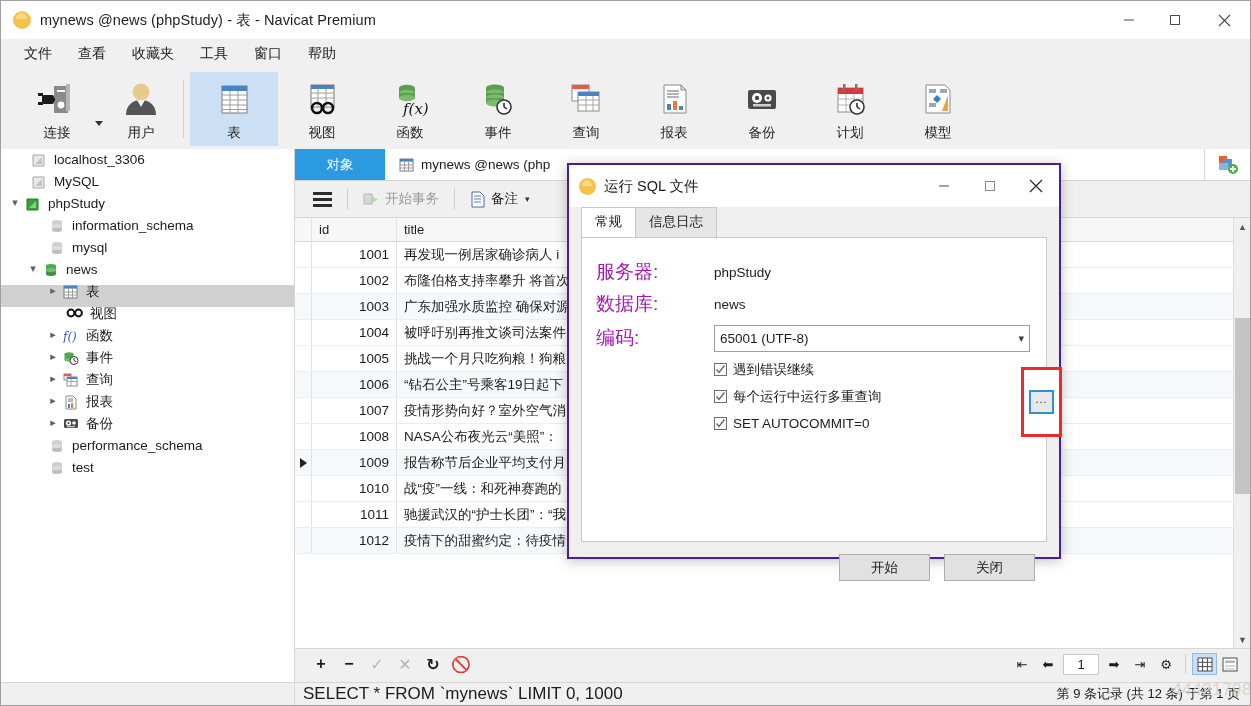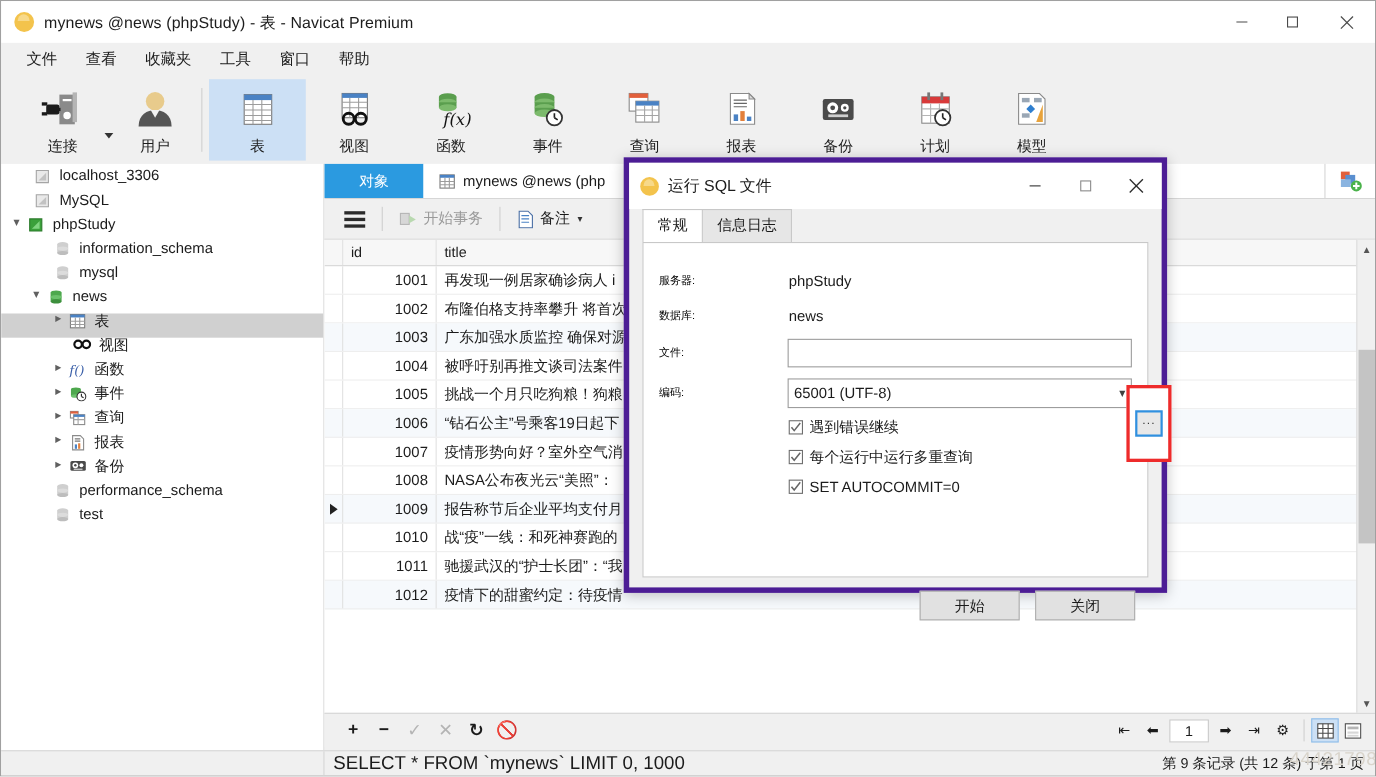--- a/index.html
+++ b/index.html
@@ -182,22 +182,22 @@
   .sb-left { width: 294px; height: 100%; border-right: 1px solid #d6d6d6; }
   .sb-sql { padding-left: 8px; font-size: 17px; color: #1b1b1b; flex: 0 0 auto; width: 548px; }
   .sb-right { margin-left: auto; padding-right: 10px; font-size: 13px; position: relative; }
   .watermark {
     position: absolute; right: -2px; top: -5px; font-size: 17px; color: #d9d4cb;
     white-space: nowrap; pointer-events: none; letter-spacing: .5px;
   }
 
   
   .dialog {
-    position: absolute; left: 566px; top: 142px; width: 494px; height: 396px;
-    background: #f0f0f0; border: 5px solid #4c1d95;
+    position: absolute; left: 566px; top: 162px; width: 494px; height: 396px;
+    background: #f0f0f0; border: 2px solid #4c1d95;
     box-shadow: 0 2px 12px rgba(0,0,0,.25);
   }
   .dlg-title { height: 42px; background: #ffffff; display: flex; align-items: center; }
   .dlg-logo { width: 17px; height: 17px; margin-left: 10px; margin-right: 8px;
               border-radius: 50%; background: #f3c34c; position: relative; }
   .dlg-logo::after { content: ""; position: absolute; left: 3px; top: 2px;
                      width: 10px; height: 6px; border-radius: 50% 50% 0 0/100% 100% 0 0;
                      background: #f7d98a; }
   .dlg-ttxt { font-size: 14.5px; }
   .dlg-wbtns { margin-left: auto; display: flex; }
@@ -208,21 +208,21 @@
   .dtab {
     padding: 5px 13px 6px 13px; font-size: 13.5px; border: 1px solid #c8c8c8;
     border-bottom: none; background: #e6e6e6; color: #1b1b1b; margin-right: -1px;
   }
   .dtab.active { background: #ffffff; position: relative; z-index: 2; }
   .dlg-panel {
     background: #ffffff; border: 1px solid #c8c8c8; height: 305px;
     padding: 18px 14px 0 14px; position: relative;
   }
   .frm-row { display: flex; align-items: center; min-height: 32px; }
-  .frm-lbl { width: 118px; font-size: 10px; color: #000000; }
+  .frm-lbl { width: 118px; font-size: 19px; color: #a21caf; }
   .frm-val { font-size: 13.5px; color: #1b1b1b; }
   .frm-input {
     width: 316px; height: 26px; background: #ffffff; border: 1px solid #9d9d9d;
     font-size: 13.5px; padding: 0 5px; display: flex; align-items: center;
   }
   .frm-select {
     width: 316px; height: 27px; background: #ffffff; border: 1px solid #9d9d9d;
     font-size: 13.5px; padding: 0 5px; display: flex; align-items: center;
   }
   .frm-select .caret { margin-left: auto; color: #404040; font-size: 11px; }
@@ -876,24 +876,20 @@
       <div class="dlg-panel">
         <div class="frm-row">
           <div class="frm-lbl">服务器:</div>
           <div class="frm-val">phpStudy</div>
         </div>
         <div class="frm-row">
           <div class="frm-lbl">数据库:</div>
           <div class="frm-val">news</div>
         </div>
         <div class="frm-row" style="min-height:36px">
-          <div class="frm-lbl">文件:</div>
-          <div class="frm-input"></div>
-        </div>
-        <div class="frm-row" style="min-height:36px">
           <div class="frm-lbl">编码:</div>
           <div class="frm-select">
             <span>65001 (UTF-8)</span>
             <span class="caret">▾</span>
           </div>
         </div>
 
         <div class="chk-row">
           <span class="chkbox">
             <svg width="11" height="11">

